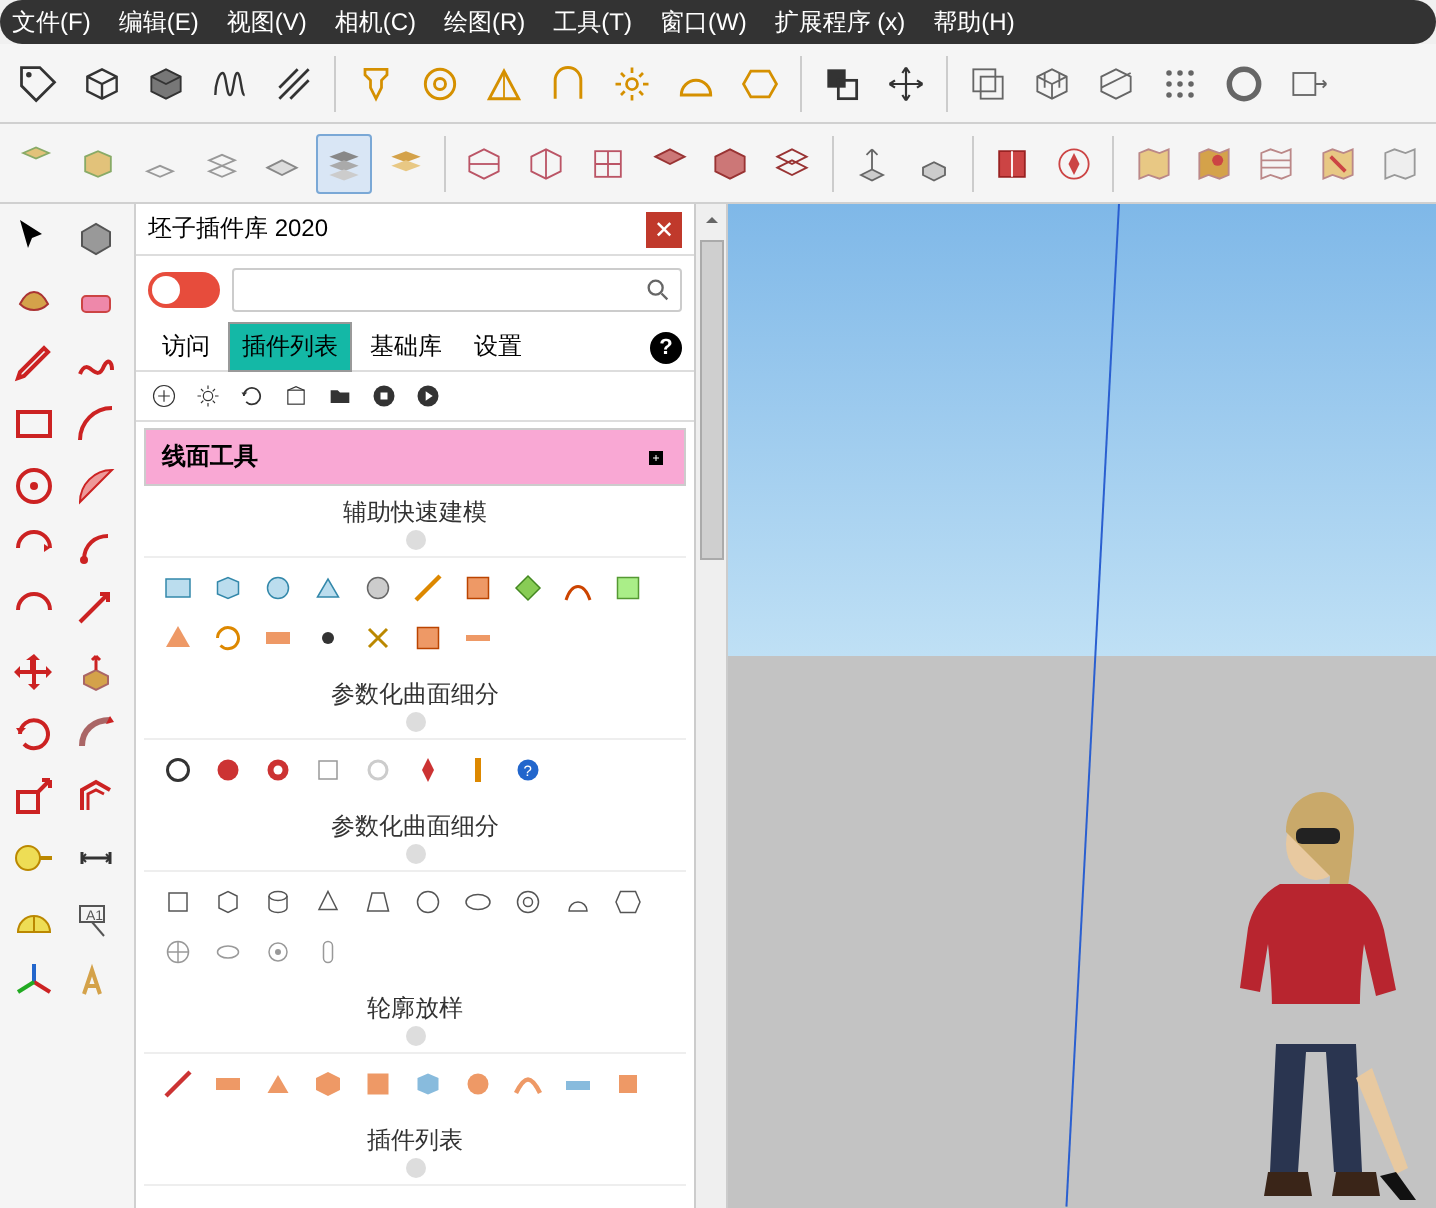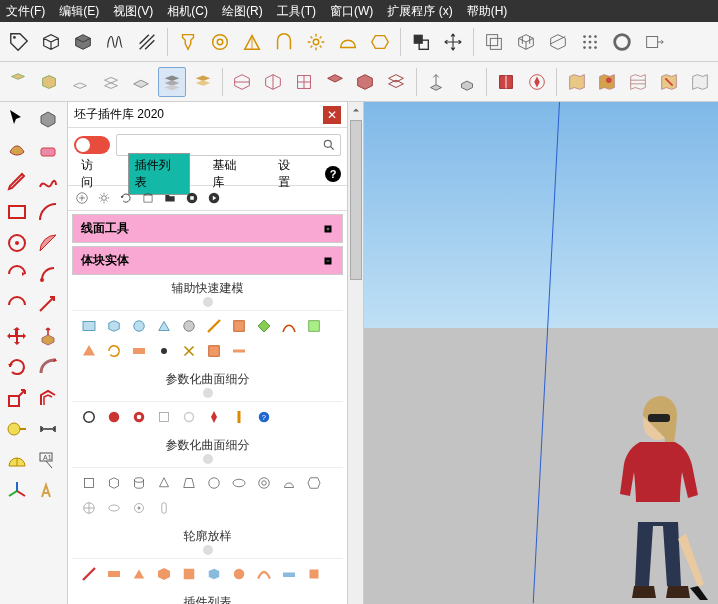--- a/index.html
+++ b/index.html
@@ -1,19 +1,19 @@
 <!DOCTYPE html>
 <html><head>
 <meta charset="utf-8">
 <style>
   * { box-sizing: border-box; margin: 0; padding: 0; }
   body { font-family: "Microsoft YaHei", "SimSun", sans-serif; font-size: 12px; background: #f0f0f0; width: 718px; height: 604px; overflow: hidden; position: relative; }
 
   
-  .menubar { background: #333; color: #fff; height: 22px; display: flex; align-items: center; padding: 0 6px; gap: 14px; font-size: 12px; }
+  .menubar { background: #333; color: #fff; height: 22px; display: flex; align-items: center; padding: 0 6px; gap: 14px; font-size: 12px; border-radius: 11px; }
   .menubar span { cursor: default; }
 
   
   .toolbar-row { background: #f5f5f5; border-bottom: 1px solid #d0d0d0; display: flex; align-items: center; padding: 2px 4px; gap: 2px; height: 40px; }
   .tool-btn { width: 30px; height: 30px; display: flex; align-items: center; justify-content: center; border: 1px solid transparent; border-radius: 2px; }
   .tool-btn svg { width: 22px; height: 22px; }
   .sep { width: 1px; height: 28px; background: #ccc; margin: 0 3px; }
 
   
   .main { display: flex; height: calc(604px - 22px - 40px - 40px); }
@@ -25,21 +25,21 @@
   .panel { width: 280px; background: #fff; border-right: 1px solid #ccc; display: flex; flex-direction: column; }
   .panel-header { display: flex; align-items: center; justify-content: space-between; padding: 4px 6px; border-bottom: 1px solid #ddd; height: 26px; }
   .panel-title { font-size: 12px; }
   .close-btn { width: 18px; height: 18px; background: #c0392b; color: #fff; display: flex; align-items: center; justify-content: center; font-size: 12px; cursor: pointer; }
   .search-row { display: flex; align-items: center; padding: 6px; gap: 6px; }
   .toggle { width: 36px; height: 18px; background: #e74c3c; border-radius: 10px; position: relative; }
   .toggle::after { content: ""; position: absolute; left: 2px; top: 2px; width: 14px; height: 14px; background: #fff; border-radius: 50%; }
   .search-box { flex: 1; display: flex; align-items: center; border: 1px solid #ccc; border-radius: 2px; height: 22px; padding: 0 4px; }
   .search-box input { flex: 1; border: none; outline: none; font-size: 12px; }
   .search-box .mag { width: 14px; height: 14px; }
-  .tabs-row { display: flex; align-items: center; padding: 0 6px; gap: 16px; border-bottom: 1px solid #ddd; height: 24px; }
+  .tabs-row { display: flex; align-items: center; padding: 0 6px; gap: 2px; border-bottom: 1px solid #ddd; height: 24px; }
   .tab { padding: 3px 6px; font-size: 12px; cursor: pointer; border: 1px solid transparent; }
   .tab.active { border: 1px solid #999; background: #14b8a6; }
   .help-icon { margin-left: auto; font-weight: bold; width: 16px; height: 16px; border-radius: 50%; background: #000; color: #fff; display: flex; align-items: center; justify-content: center; font-size: 11px; }
   .mini-toolbar { display: flex; align-items: center; padding: 4px 6px; gap: 6px; border-bottom: 1px solid #ddd; }
   .mini-toolbar .ic { width: 16px; height: 16px; display: flex; align-items: center; justify-content: center; }
   .mini-toolbar svg { width: 14px; height: 14px; }
 
   .sections { flex: 1; overflow-y: auto; }
   .section-head { display:flex; align-items:center; justify-content:space-between; padding:5px 8px; border:1px solid #ccc; margin:3px 4px 0 4px; background:#f9a8d4; font-size:12px; cursor:pointer; }
   .section-head .chev { width:12px; height:12px; }
@@ -550,27 +550,20 @@
 
     <div class="sections">
       <div class="section-head">
         <b>线面工具</b>
         <svg class="chev" viewBox="0 0 24 24">
             <rect x="5" y="5" width="14" height="14" fill="#000"></rect>
             <path d="M9 12h6M12 9v6" stroke="#fff"></path>
           </svg>
       </div>
 
-      <div class="section-head">
-        <b>体块实体</b>
-        <svg class="chev" viewBox="0 0 24 24">
-            <rect x="5" y="5" width="14" height="14" fill="#000"></rect>
-            <path d="M9 12h6" stroke="#fff"></path>
-          </svg>
-      </div>
 
       <div class="sub-head">
           <span>辅助快速建模</span>
           <span class="dot"></span>
         </div>
       <div class="icon-grid">
         <div class="ic">
             <svg viewBox="0 0 24 24">
               <rect x="4" y="6" width="16" height="12" fill="#bde" stroke="#38a"></rect>
             </svg>

